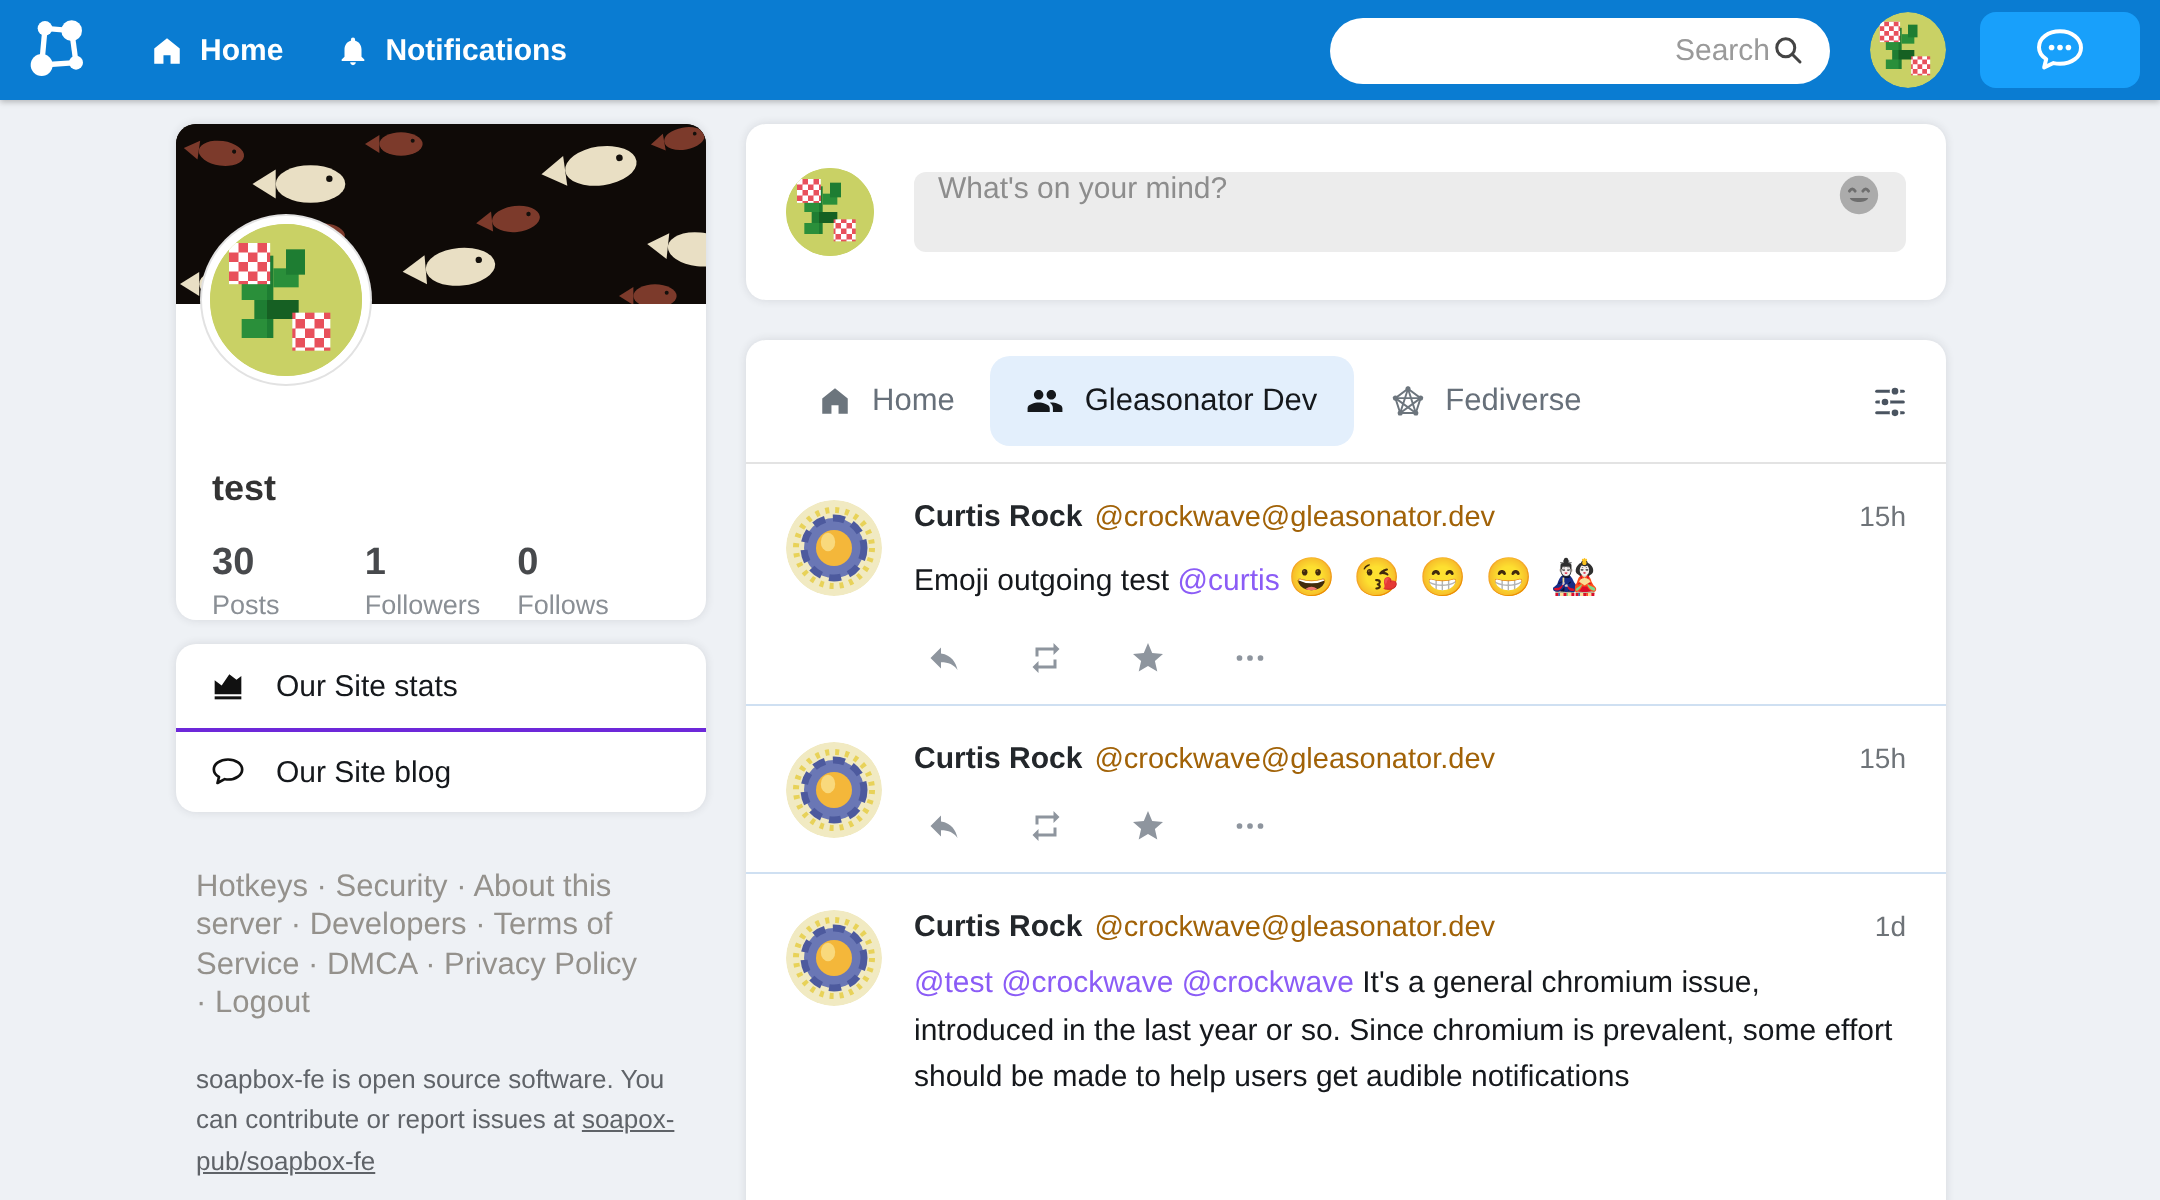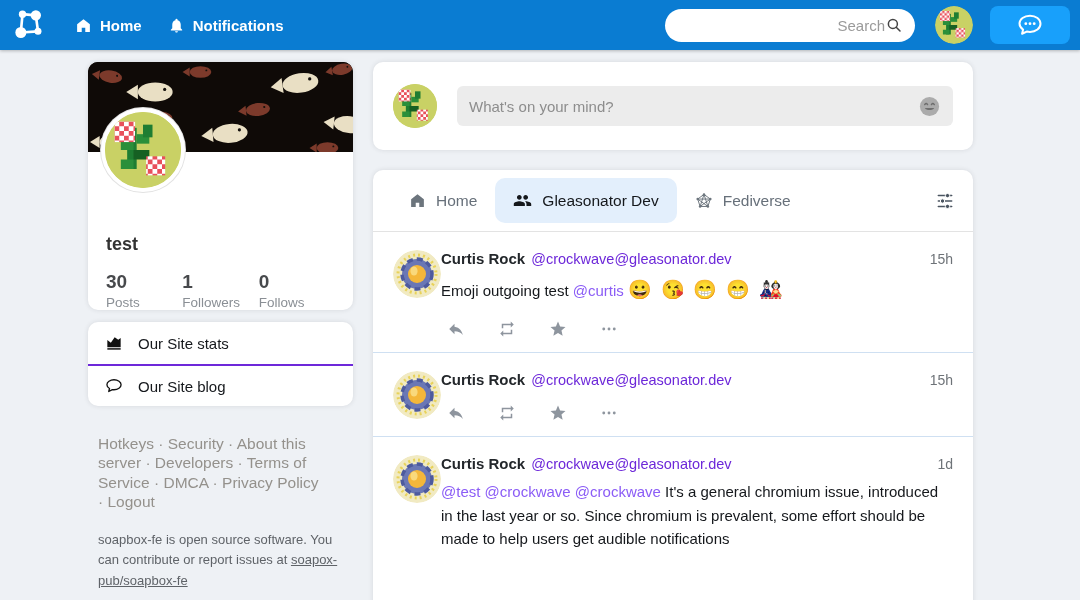--- a/index.html
+++ b/index.html
@@ -47,39 +47,39 @@
   .footer-links{width:222px;color:#94918c;font-size:15.5px;line-height:1.25;}
   .flink{cursor:pointer;}
   .footer-small{margin-top:18px;width:252px;font-size:13px;color:#5f6368;line-height:1.6;}
   .code-link{text-decoration:underline;cursor:pointer;}
 
   
   .main{position:absolute;left:373px;top:62px;width:600px;}
   .compose-card{height:88px;display:flex;align-items:center;padding:0 20px;gap:20px;}
   .compose-avatar{width:44px;height:44px;border-radius:50%;overflow:hidden;flex:none;background:#c9d165;}
   .compose-input-wrap{flex:1;height:40px;background:#ececec;border-radius:6px;display:flex;
-                      align-items:center;padding:0 12px;}
+                      align-items:flex-start;padding:0 12px;}
   .compose-input-wrap input{flex:1;border:0;outline:0;background:transparent;font-size:15px;color:#333;}
   .compose-input-wrap input::placeholder{color:#8d8d8d;}
   .emoji-btn{flex:none;cursor:pointer;}
 
   .timeline-card{margin-top:20px;border-radius:10px 10px 0 0;height:520px;overflow:hidden;}
   .tabs{height:62px;display:flex;align-items:center;padding:0 18px;border-bottom:1px solid #e3e3e3;}
   .tab{display:flex;align-items:center;gap:10px;padding:13px 18px;border-radius:10px;
        font-size:15.5px;color:#67707a;cursor:pointer;white-space:nowrap;}
   .tab.active{background:#e3effc;color:#15181c;font-weight:500;}
   .tabs-settings{margin-left:auto;cursor:pointer;}
 
-  .post{padding:18px 20px 0;display:flex;border-bottom:1px solid #cfe0f2;}
+  .post{padding:18px 20px 0;display:flex;gap:16px;border-bottom:1px solid #cfe0f2;}
   .post:last-child{border-bottom:0;}
   .post-avatar{width:48px;height:48px;flex:none;border-radius:50%;overflow:hidden;}
   .post-body{flex:1;min-width:0;}
   .post-head{display:flex;align-items:baseline;gap:6px;font-size:15px;}
   .post-author{font-weight:700;color:#23272b;cursor:pointer;}
-  .post-handle{color:#6d28d9;font-size:14.5px;}
+  .post-handle{color:#a16207;font-size:14.5px;}
   .post-time{margin-left:auto;color:#6e7378;font-size:14px;}
   .post-text{margin-top:8px;font-size:15px;color:#15181c;line-height:1.55;}
   .mention{color:#8b5cf6;cursor:pointer;}
   .emojis{font-size:19px;letter-spacing:2px;}
   .post-actions{display:flex;gap:33px;margin-top:16px;padding:0 0 14px 6px;}
   .action{cursor:pointer;}
 </style>
 </head>
 <body>
 

